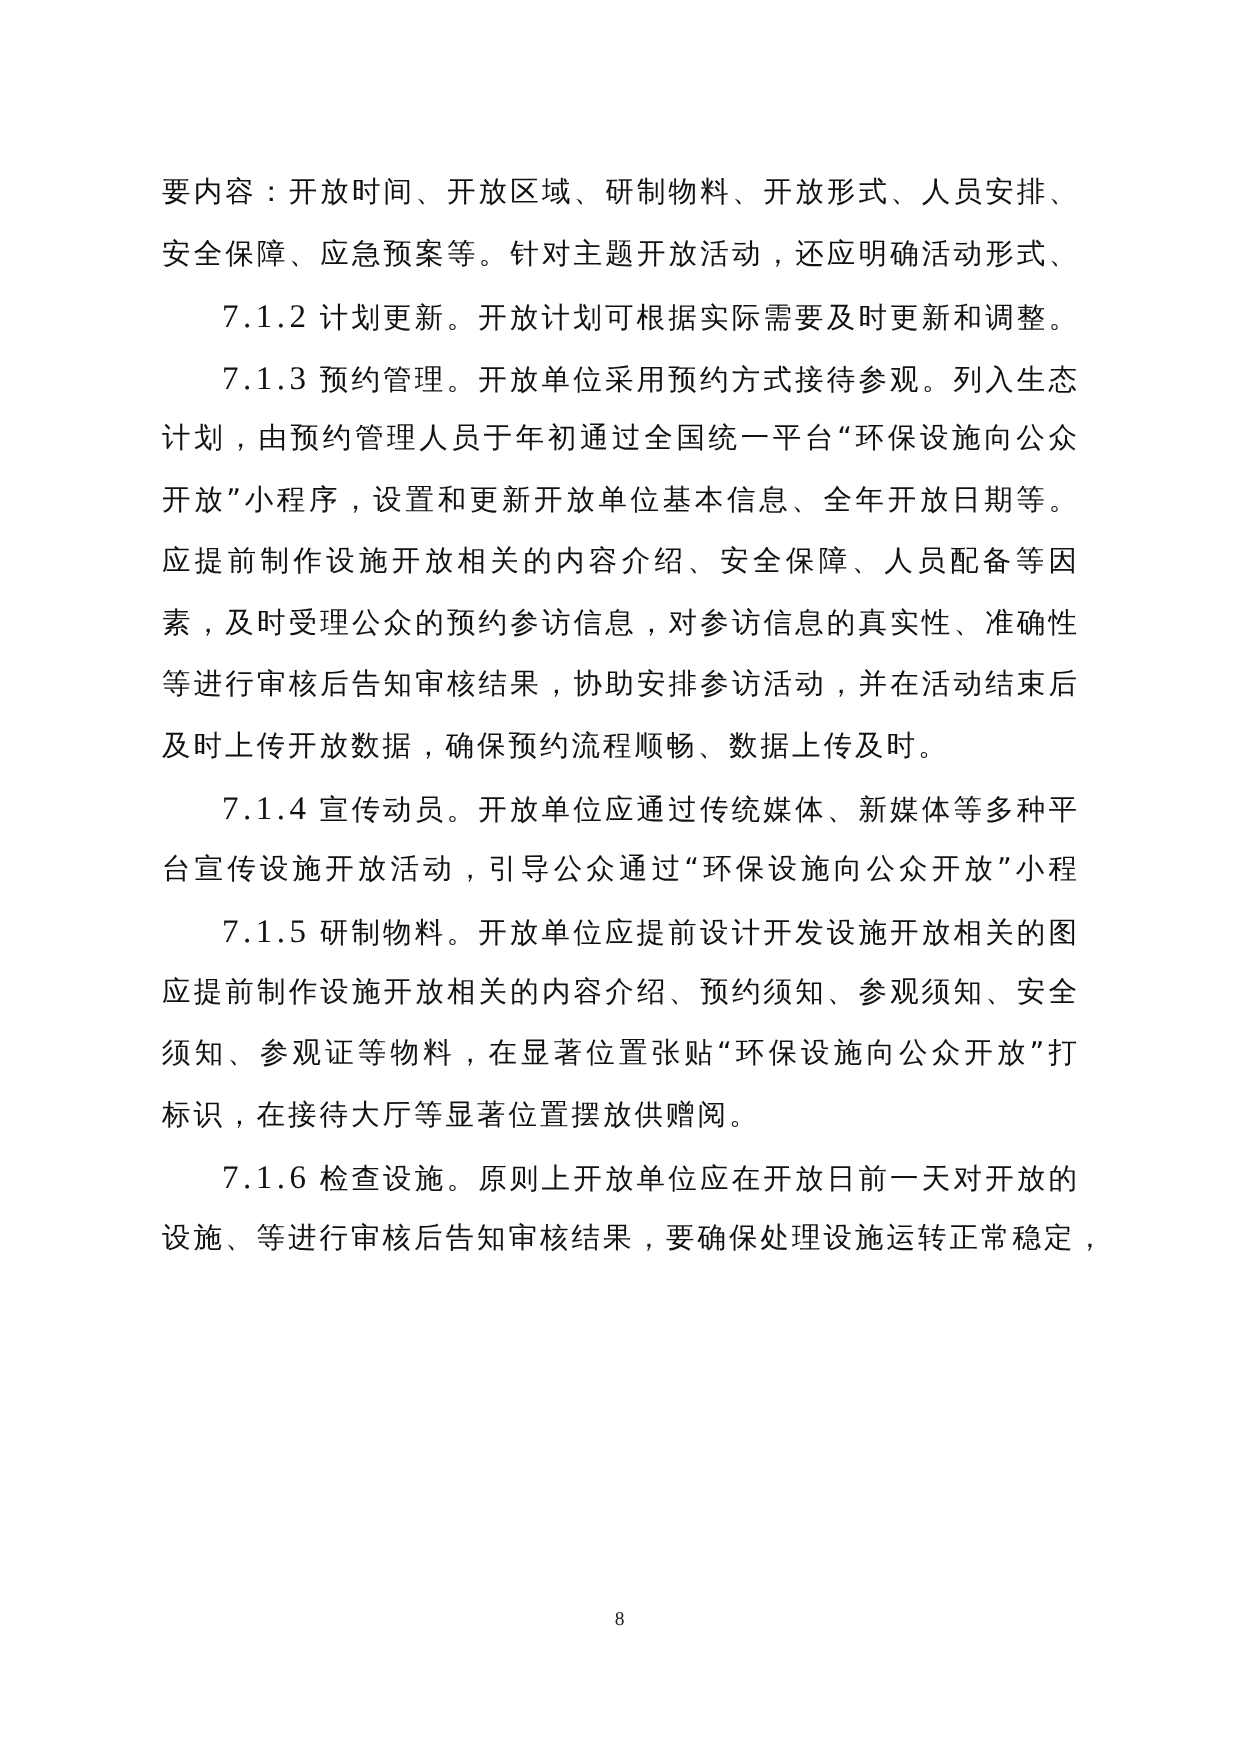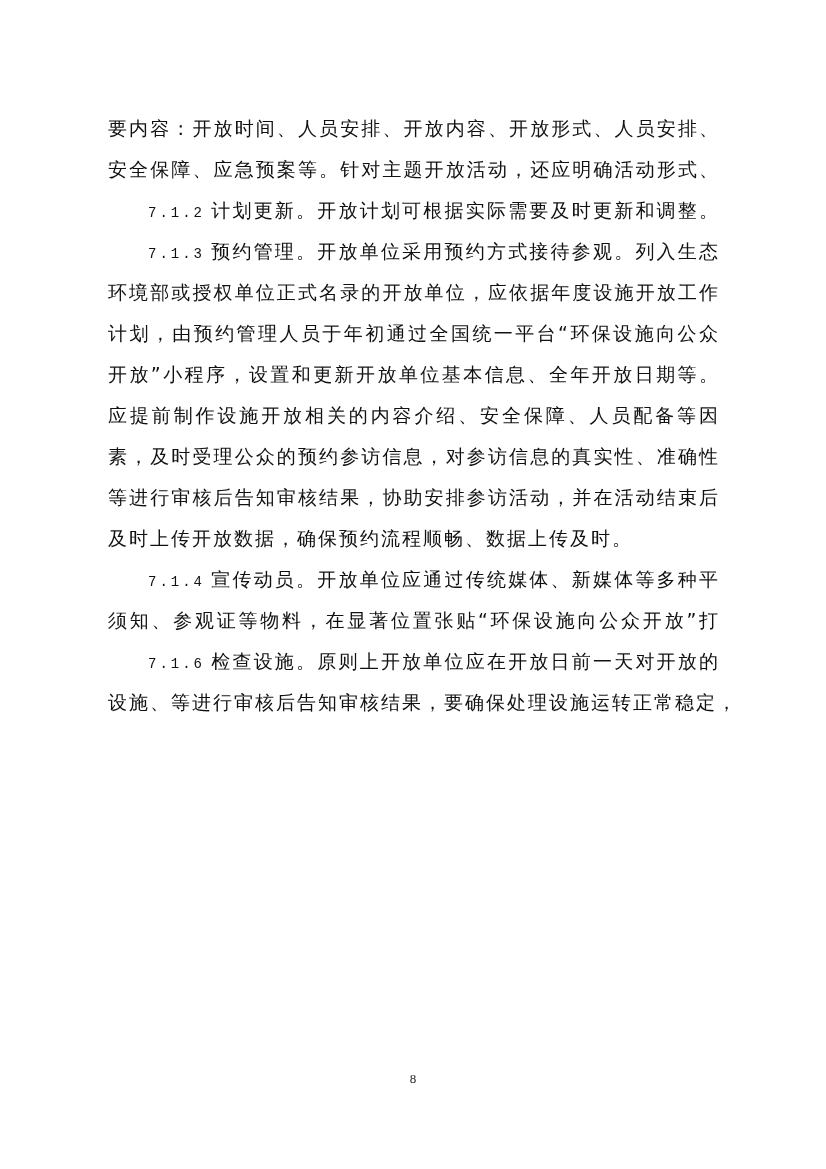--- a/index.html
+++ b/index.html
@@ -39,51 +39,54 @@
       text-align-last: justify;
       overflow: visible;
     }
     .line.last {
       text-align-last: left;
     }
     .line.indent {
       padding-left: 40px;
     }
     .sec-num {
-      font-family: Liberation Mono, monospace;
-      font-size: 14px;
+      font-family: Liberation Serif, serif;
+      font-size: 22px;
       letter-spacing: 3px;
       margin-right: 6px;
     }
     .page-number {
       position: absolute;
       left: 0;
       width: 826px;
       top: 1071px;
       text-align: center;
       font-family: "Liberation Serif", serif;
       font-size: 13px;
       color: #222222;
     }
   </style>
 </head>
 <body>
 
 <div class="page">
   <div class="body-text" id="body-text">
-      <div class="line"><span>要内容：开放时间、人员安排、开放内容、开放形式、人员安排、</span></div>
+      <div class="line"><span>要内容：开放时间、开放区域、研制物料、开放形式、人员安排、</span></div>
       <div class="line"><span>安全保障、应急预案等。针对主题开放活动，还应明确活动形式、</span></div>
       <div class="line indent"><span class="sec-num">7.1.2</span><span>计划更新。开放计划可根据实际需要及时更新和调整。</span></div>
       <div class="line indent"><span class="sec-num">7.1.3</span><span>预约管理。开放单位采用预约方式接待参观。列入生态</span></div>
-      <div class="line"><span>环境部或授权单位正式名录的开放单位，应依据年度设施开放工作</span></div>
       <div class="line"><span>计划，由预约管理人员于年初通过全国统一平台“环保设施向公众</span></div>
       <div class="line"><span>开放”小程序，设置和更新开放单位基本信息、全年开放日期等。</span></div>
       <div class="line"><span>应提前制作设施开放相关的内容介绍、安全保障、人员配备等因</span></div>
       <div class="line"><span>素，及时受理公众的预约参访信息，对参访信息的真实性、准确性</span></div>
       <div class="line"><span>等进行审核后告知审核结果，协助安排参访活动，并在活动结束后</span></div>
       <div class="line last"><span>及时上传开放数据，确保预约流程顺畅、数据上传及时。</span></div>
       <div class="line indent"><span class="sec-num">7.1.4</span><span>宣传动员。开放单位应通过传统媒体、新媒体等多种平</span></div>
+      <div class="line"><span>台宣传设施开放活动，引导公众通过“环保设施向公众开放”小程</span></div>
+      <div class="line indent"><span class="sec-num">7.1.5</span><span>研制物料。开放单位应提前设计开发设施开放相关的图</span></div>
+      <div class="line"><span>应提前制作设施开放相关的内容介绍、预约须知、参观须知、安全</span></div>
       <div class="line"><span>须知、参观证等物料，在显著位置张贴“环保设施向公众开放”打</span></div>
+      <div class="line last"><span>标识，在接待大厅等显著位置摆放供赠阅。</span></div>
       <div class="line indent"><span class="sec-num">7.1.6</span><span>检查设施。原则上开放单位应在开放日前一天对开放的</span></div>
       <div class="line"><span>设施、等进行审核后告知审核结果，要确保处理设施运转正常稳定，</span></div>
     </div>
   <div class="page-number">8</div>
 </div>
 
 </body></html>

